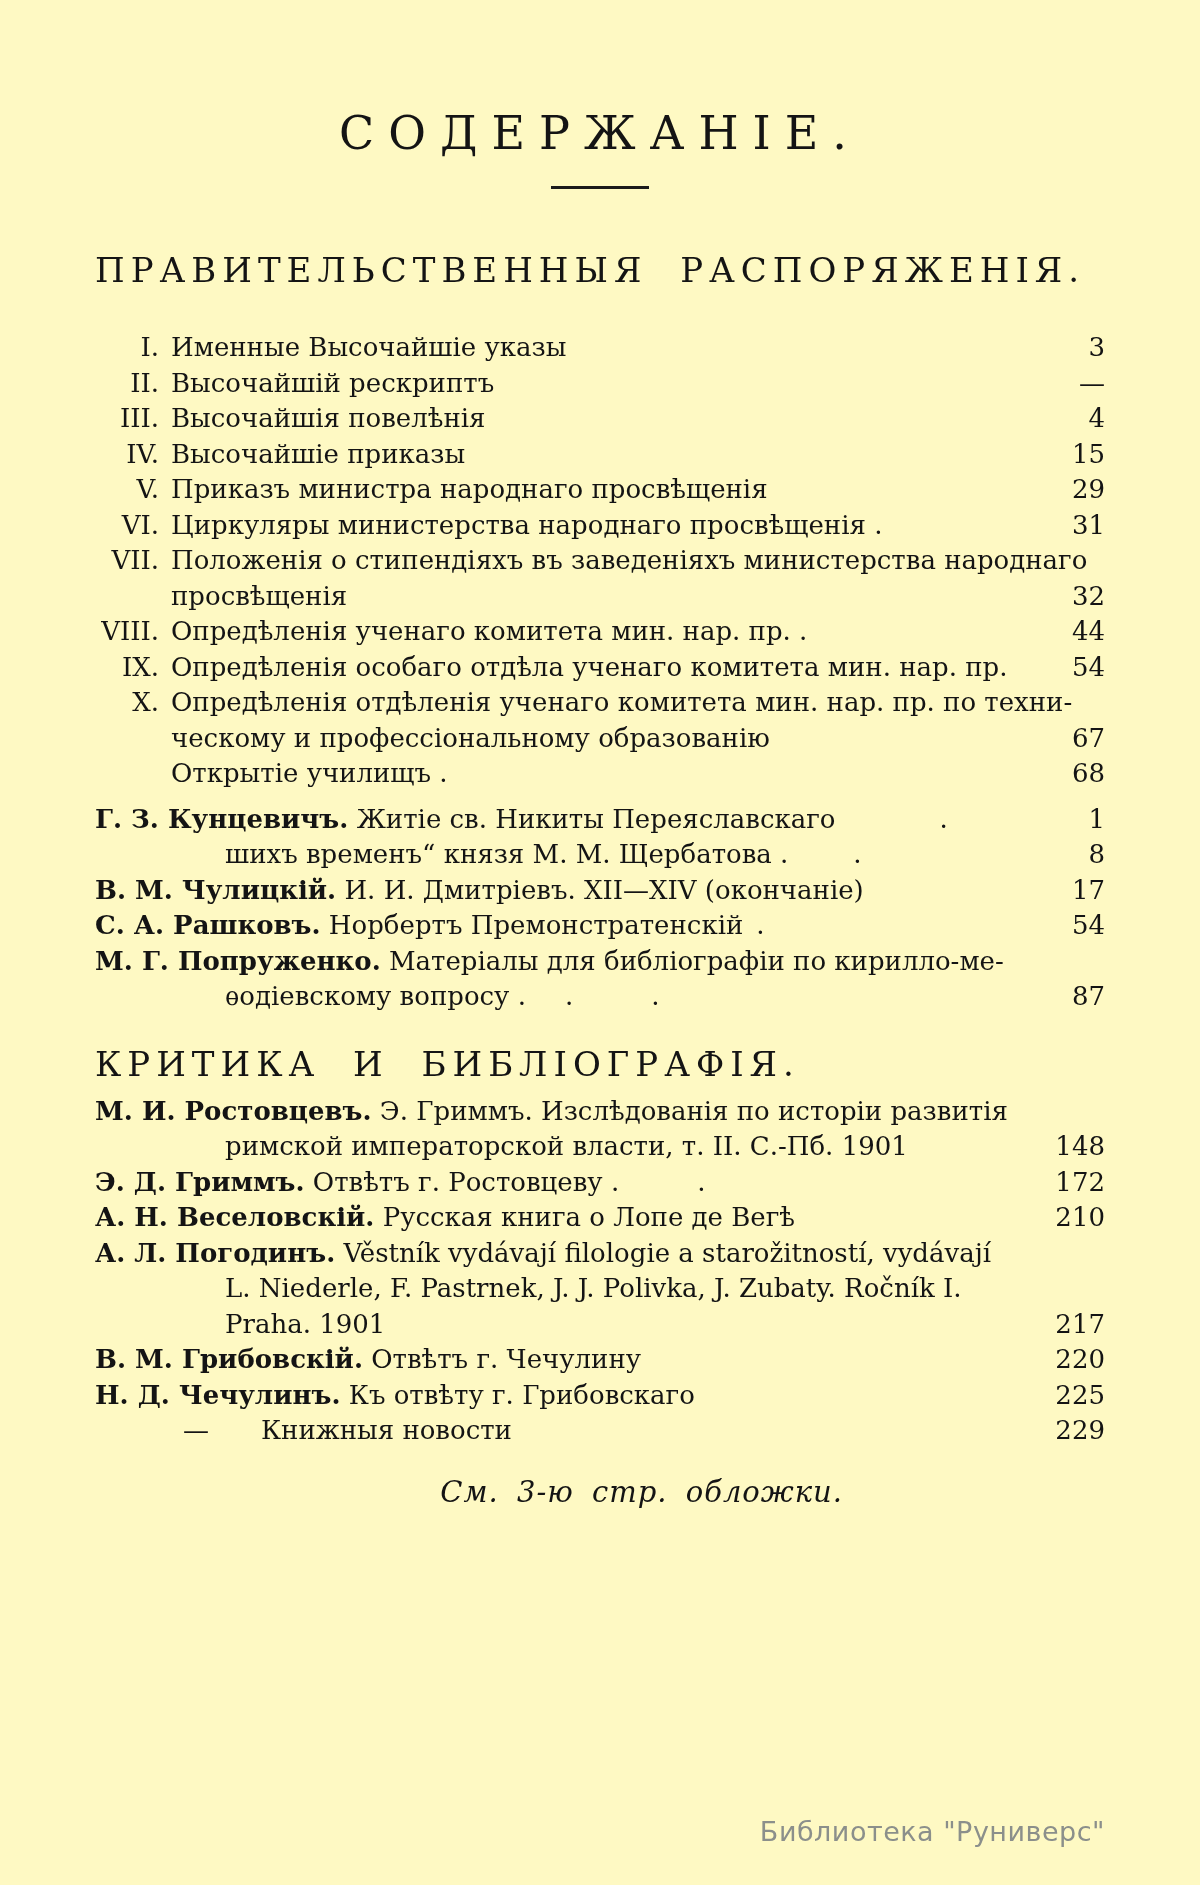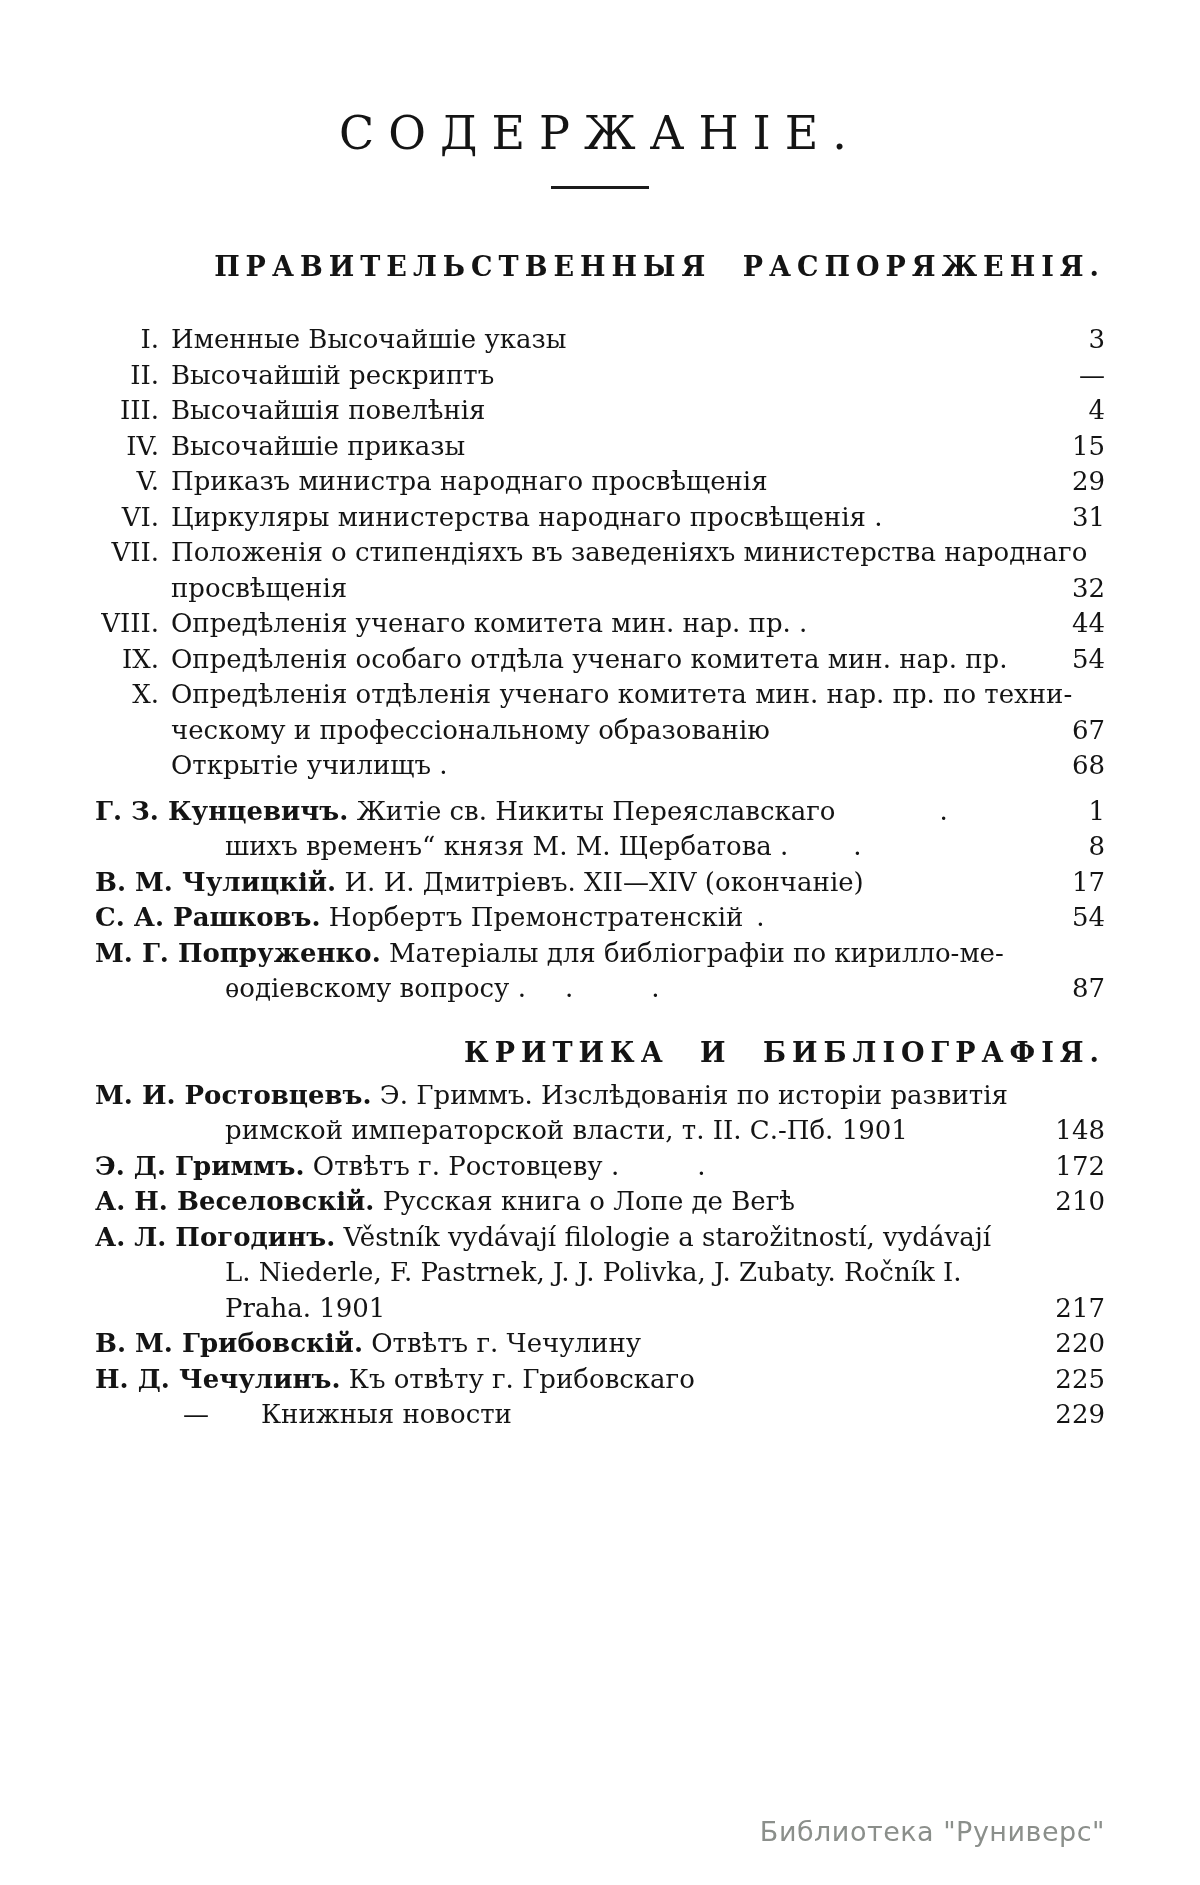--- a/index.html
+++ b/index.html
@@ -1,20 +1,20 @@
 <!DOCTYPE html>
 <html lang="ru"><head>
 <meta charset="utf-8">
 <style>
   html,body{margin:0;padding:0;background:#e8e8e8;}
   .page{
     position:relative;
     width:1200px;height:1885px;
     margin:0 auto;
-    background:#ffffff;
+    background:#fef9c3;
     color:#141414;
     font-family:"DejaVu Serif","Liberation Serif",serif;
     overflow:hidden;
   }
   .content{padding:110px 95px 0 95px;}
   .doc-title{
     margin:0;
     text-align:center;
     font-size:46px;
     font-weight:normal;
@@ -22,23 +22,23 @@
     line-height:1;
     white-space:nowrap;
   }
   .title-rule{
     width:98px;height:0;
     border-top:3px solid #1b1b1b;
     margin:30px auto 0 auto;
   }
   .section-heading{
     margin:62px 0 0 0;
-    text-align:right;
-    font-size:27px;
-    font-weight:bold;
+    text-align:left;
+    font-size:34px;
+    font-weight:normal;
     letter-spacing:6px;
     word-spacing:16px;
     line-height:1.15;
     white-space:nowrap;
   }
   .section-heading.crit{margin-top:30px;}
   .toc{margin-top:40px;}
   .toc-articles{margin-top:10px;}
   .toc-crit{}
   .row{
@@ -218,16 +218,17 @@
         <div class="row">
           <span class="body"><span class="s-b">Н. Д. Чечулинъ.</span><span class="s-p"> Къ отвѣту г. Грибовскаго</span></span>
           <span class="pg">225</span>
         </div>
         <div class="row dash">
           <span class="body"><span class="s-p">—  Книжныя новости</span></span>
           <span class="pg">229</span>
         </div>
       </div>
 
+    <div class="footnote">См. 3-ю стр. обложки.</div>
   </div>
 
   <div class="watermark">Библиотека "Руниверс"</div>
 </div>
 
 </body></html>

